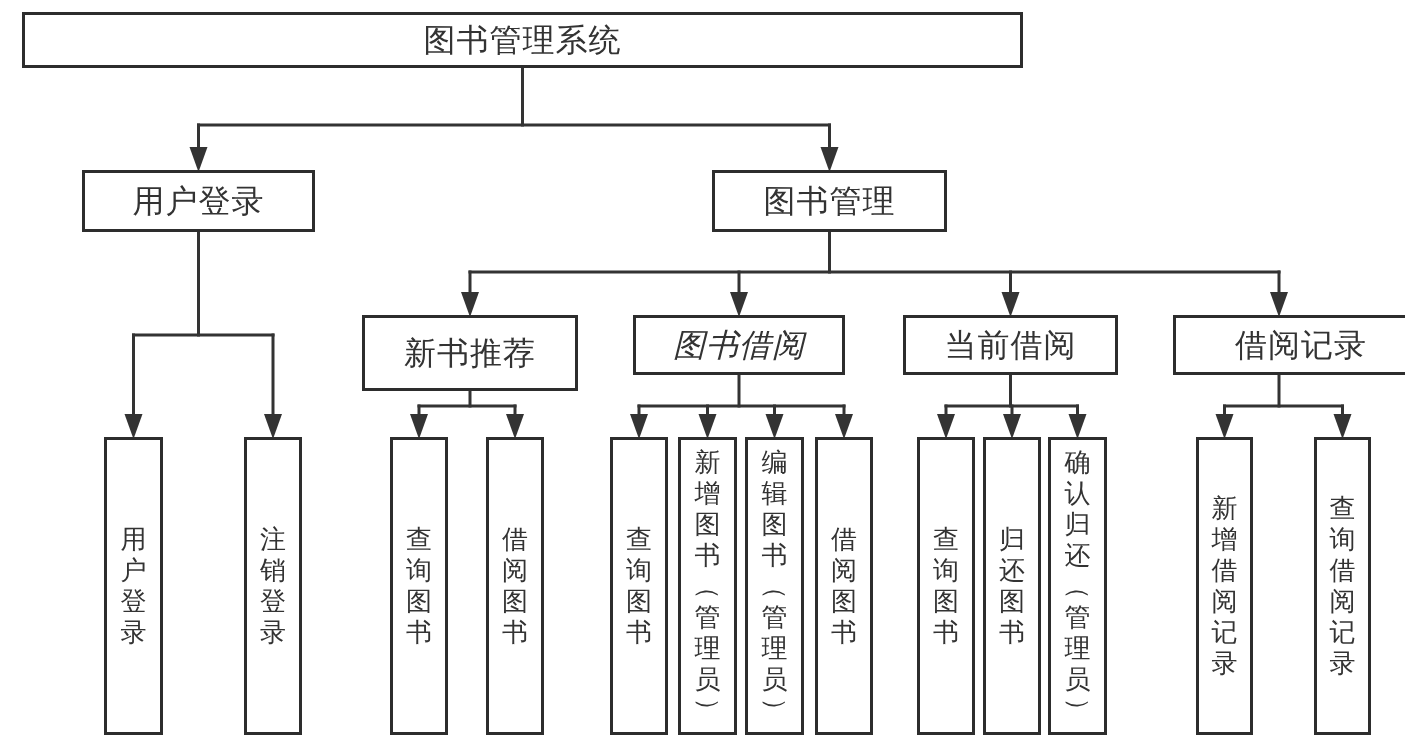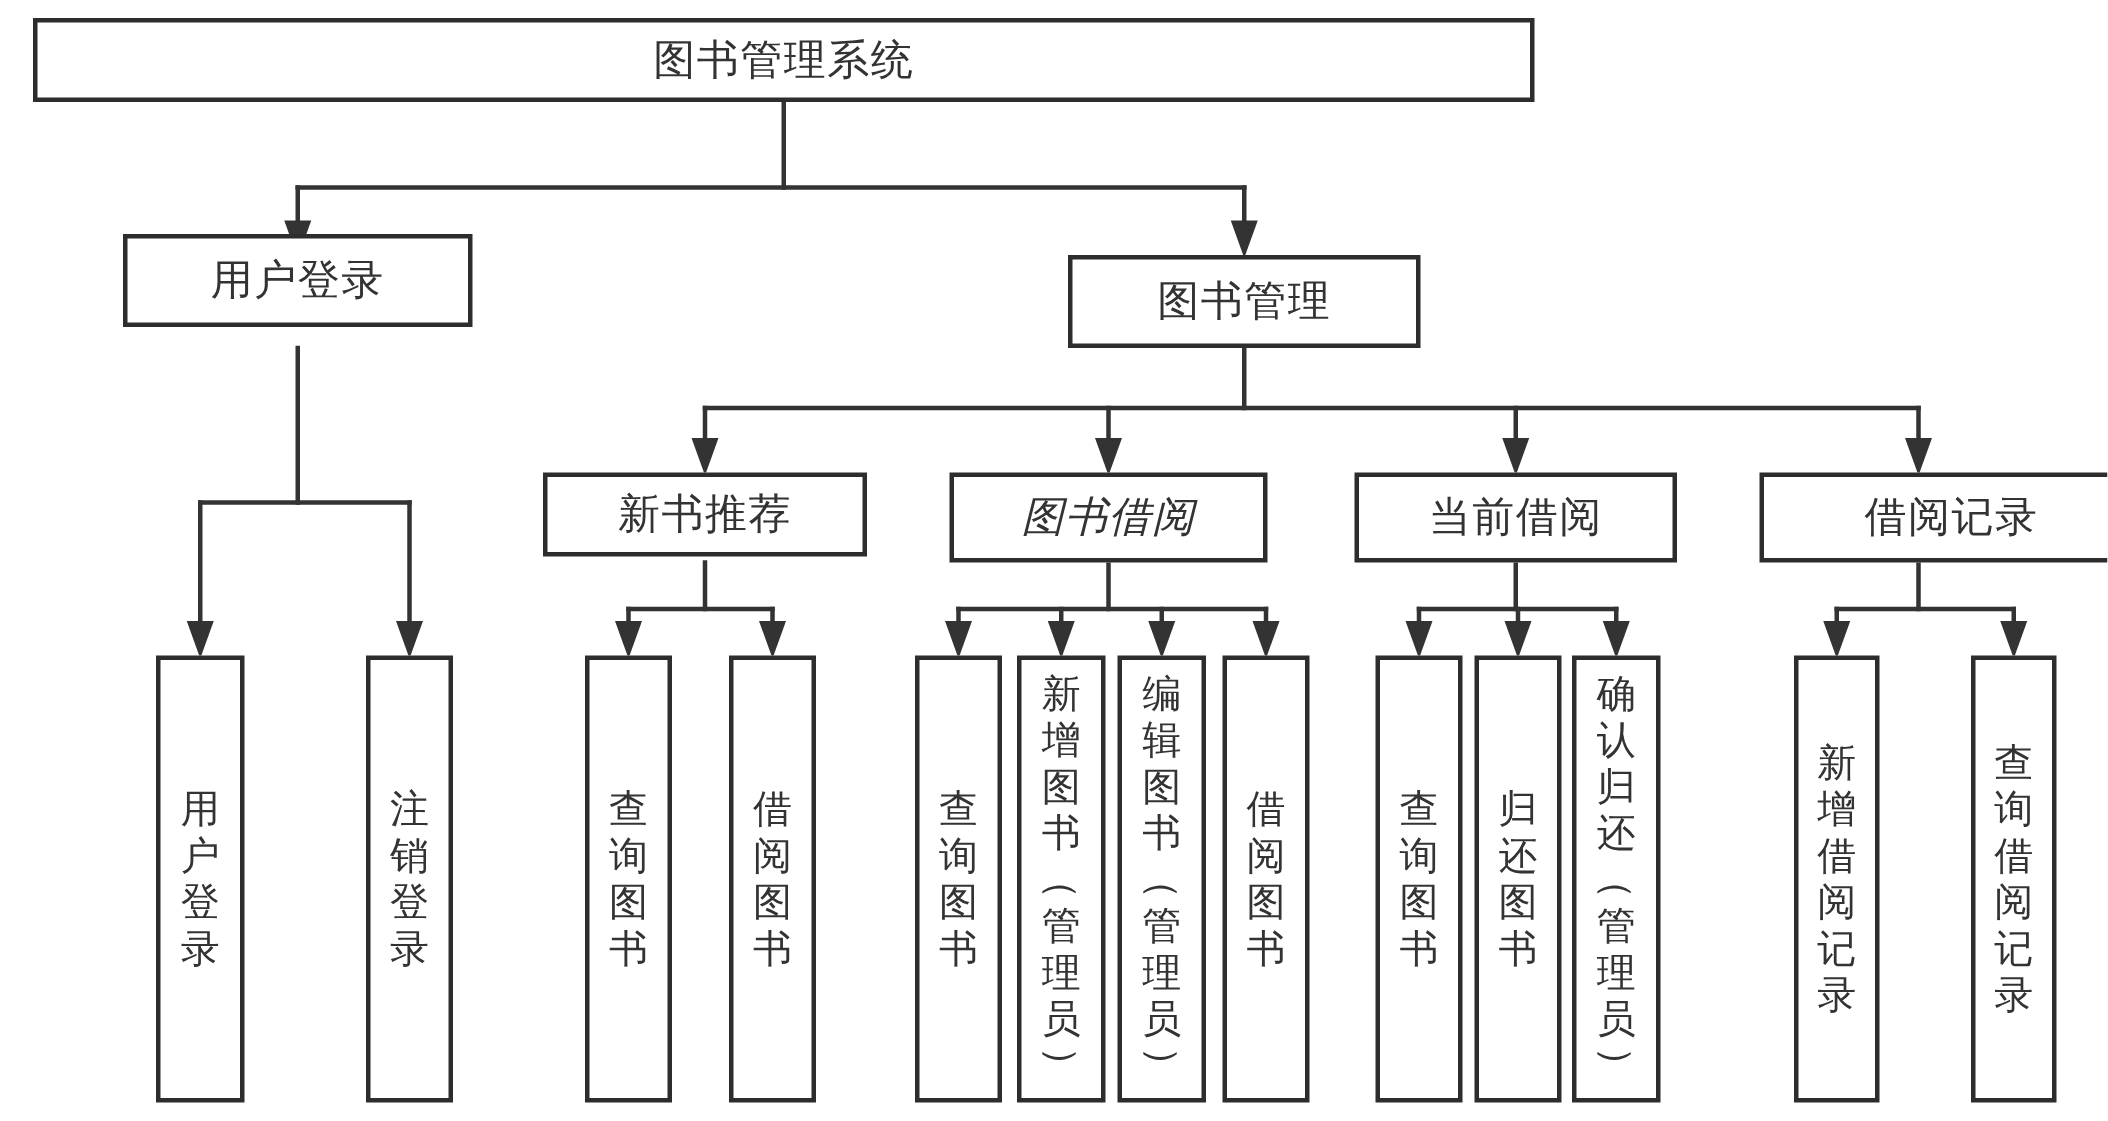--- a/index.html
+++ b/index.html
@@ -28,21 +28,21 @@
     box-sizing: border-box;
     border: 3px solid #2d2d2d;
     background: #ffffff;
     color: #333333;
     display: flex;
     align-items: center;
     justify-content: center;
     text-align: center;
   }
   .node.h {
-    font-size: 28px;
+    font-size: 32px;
     letter-spacing: 1px;
     line-height: 1;
   }
   .node.v {
     flex-direction: column;
     font-size: 26px;
   }
   .vchar {
     display: block;
     height: 31px;
@@ -116,27 +116,27 @@
       <line x1="1224.5" y1="406" x2="1342.5" y2="406" stroke="#333333" stroke-width="3" stroke-linecap="square"></line>
       <line x1="1224.5" y1="406" x2="1224.5" y2="417" stroke="#333333" stroke-width="3" stroke-linecap="square"></line>
       <polygon points="1224.5,439 1215.5,414 1233.5,414" fill="#333333"></polygon>
       <line x1="1342.5" y1="406" x2="1342.5" y2="417" stroke="#333333" stroke-width="3" stroke-linecap="square"></line>
       <polygon points="1342.5,439 1333.5,414 1351.5,414" fill="#333333"></polygon>
     </svg>
   <div id="nodes">
       <div class="node h" style="left: 22px; top: 12px; width: 1001px; height: 56px; border-color: rgb(45, 45, 45); color: rgb(51, 51, 51);">
         <span>图书管理系统</span>
       </div>
-      <div class="node h" style="left: 82px; top: 156px; width: 233px; height: 62px; border-color: rgb(45, 45, 45); color: rgb(51, 51, 51);">
+      <div class="node h" style="left: 82px; top: 170px; width: 233px; height: 62px; border-color: rgb(45, 45, 45); color: rgb(51, 51, 51);">
         <span>用户登录</span>
       </div>
       <div class="node h" style="left: 712px; top: 170px; width: 235px; height: 62px; border-color: rgb(45, 45, 45); color: rgb(51, 51, 51);">
         <span>图书管理</span>
       </div>
-      <div class="node h" style="left: 362px; top: 315px; width: 216px; height: 56px; border-color: rgb(45, 45, 45); color: rgb(51, 51, 51);">
+      <div class="node h" style="left: 362px; top: 315px; width: 216px; height: 76px; border-color: rgb(45, 45, 45); color: rgb(51, 51, 51);">
         <span>新书推荐</span>
       </div>
       <div class="node h" style="left: 633px; top: 315px; width: 212px; height: 60px; border-color: rgb(45, 45, 45); color: rgb(51, 51, 51); font-style: italic;">
         <span>图书借阅</span>
       </div>
       <div class="node h" style="left: 903px; top: 315px; width: 215px; height: 60px; border-color: rgb(45, 45, 45); color: rgb(51, 51, 51);">
         <span>当前借阅</span>
       </div>
       <div class="node h" style="left: 1173px; top: 315px; width: 256px; height: 60px; border-color: rgb(45, 45, 45); color: rgb(51, 51, 51);">
         <span>借阅记录</span>

